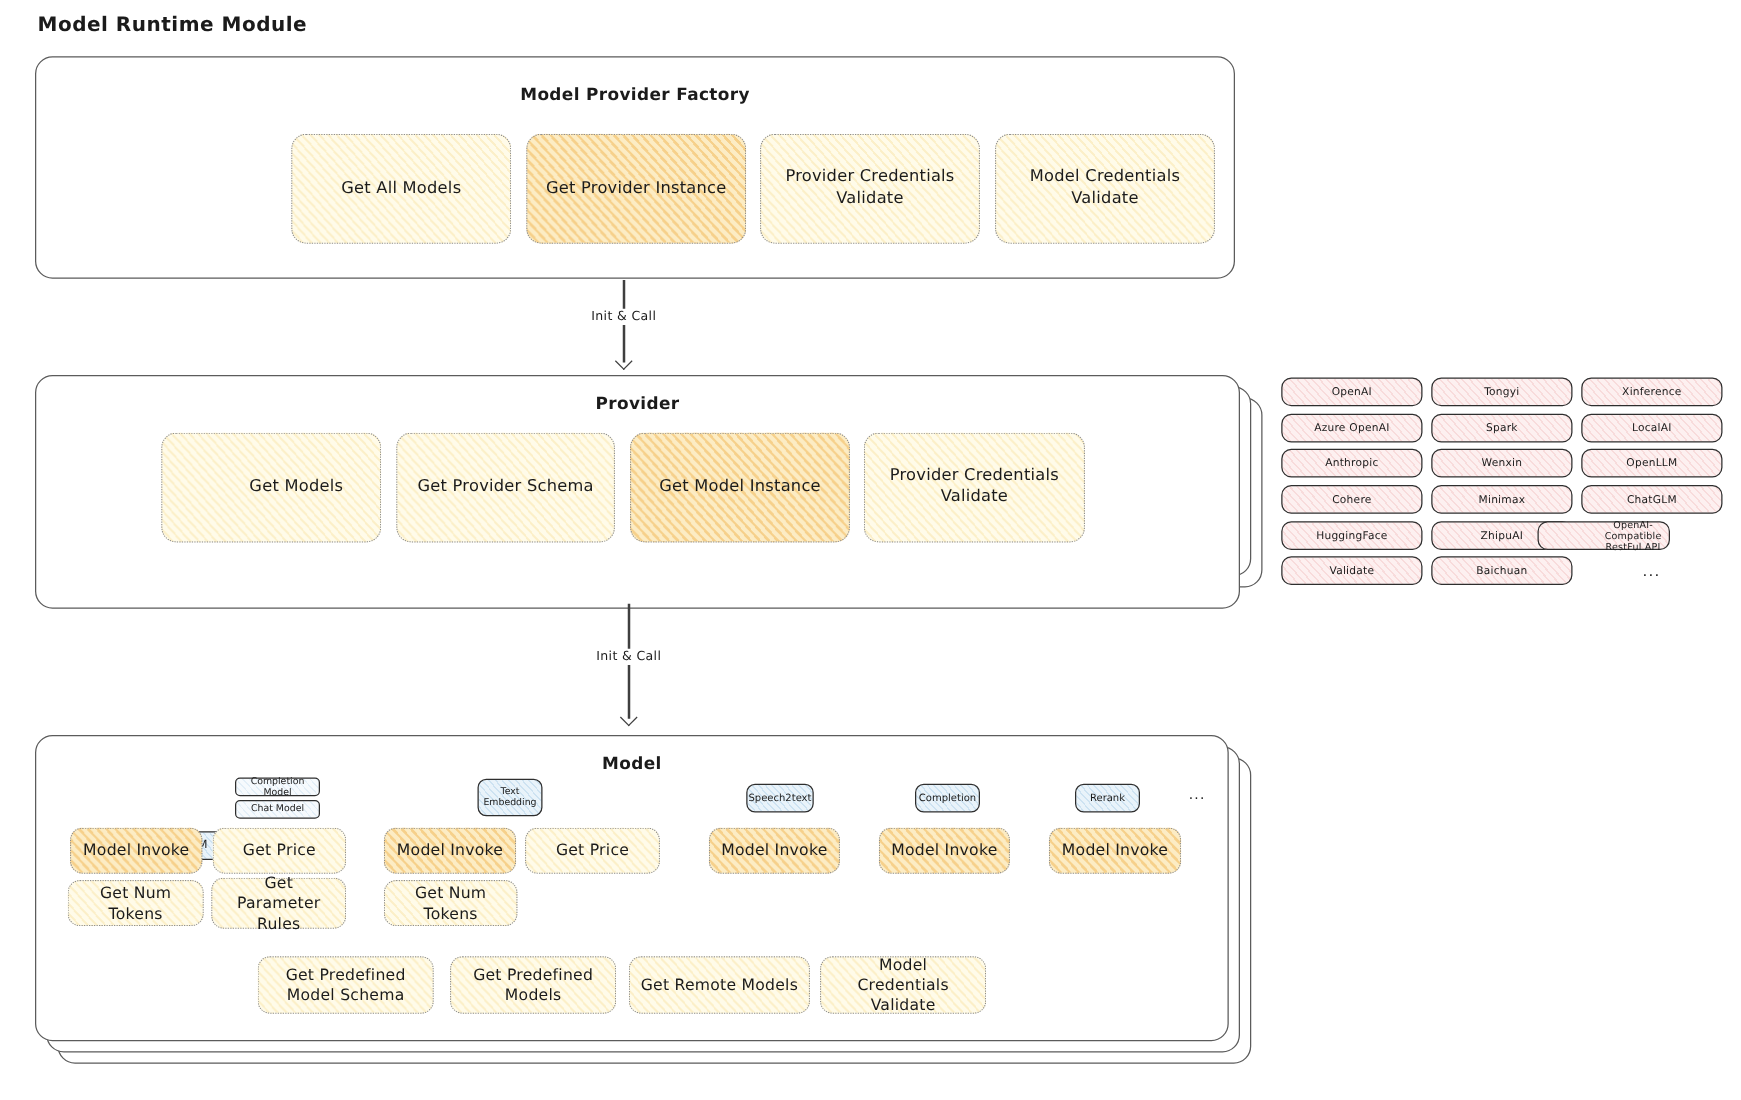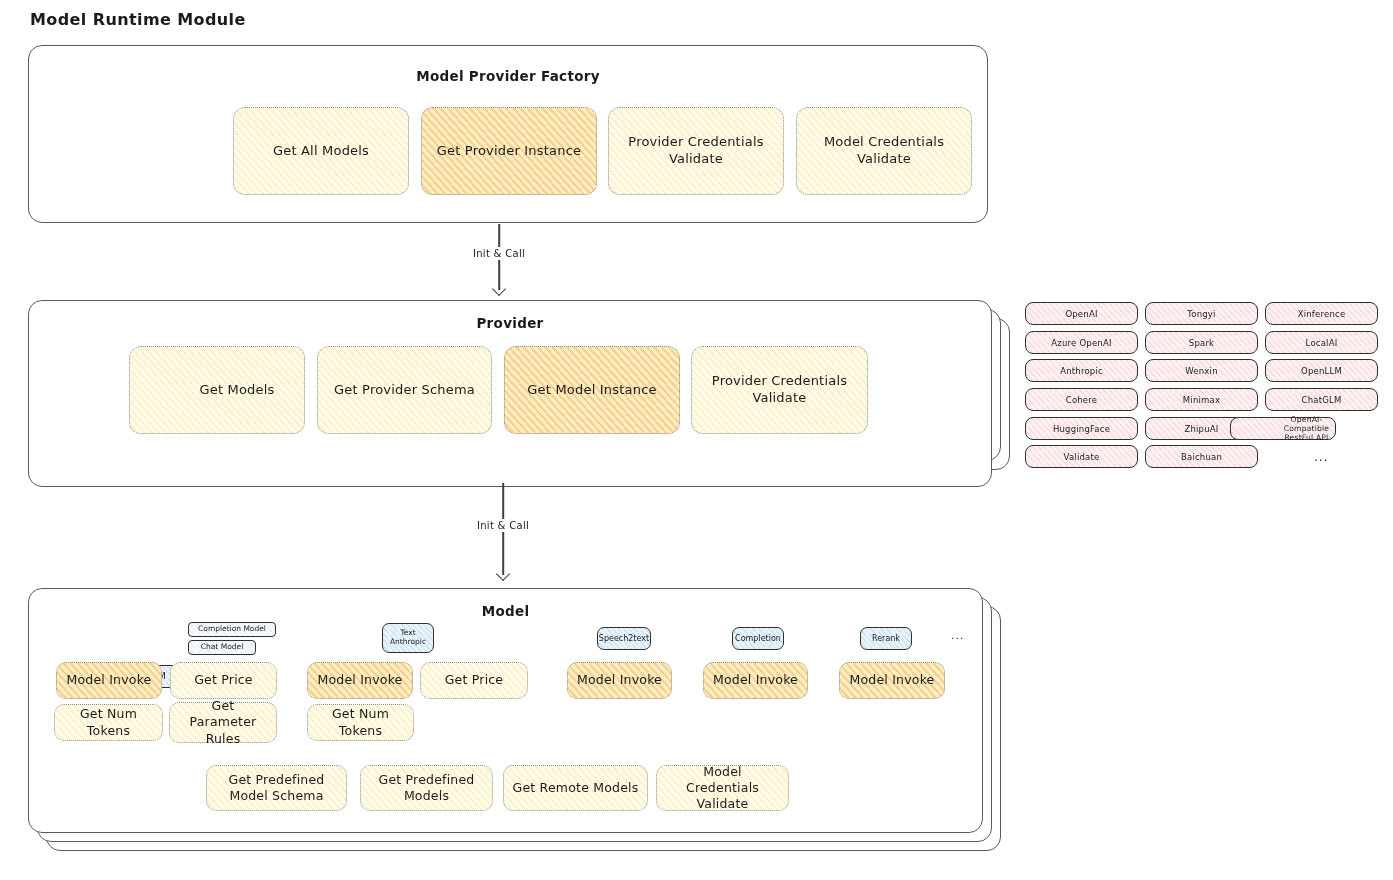--- a/index.html
+++ b/index.html
@@ -178,28 +178,28 @@
   </div>
 
   <div class="stack" style="left:46px;top:606px;width:955px;height:245px;"></div>
   <div class="stack" style="left:37px;top:597px;width:955px;height:245px;"></div>
   <div class="container" style="left:28px;top:588px;width:955px;height:245px;">
     <div class="container-title" style="top:14px;">Model</div>
 
     <div class="tag" style="left:102px;top:38px;width:52px;height:23px;font-size:9px;margin-top:38px;">
       <span>LLM</span>
     </div>
-    <div class="tag mini" style="left:159px;top:33px;width:88px;height:15px;">
+    <div class="tag mini" style="left:159px;top:33px;width:68px;height:15px;">
       <span>Completion Model</span>
     </div>
     <div class="tag mini" style="left:159px;top:51px;width:68px;height:15px;">
       <span>Chat Model</span>
     </div>
     <div class="tag" style="left:353px;top:34px;width:52px;height:30px;font-size:7.5px;padding:1px;">
-      <span>Text Anthropic</span>
+      <span>Text Embedding</span>
     </div>
     <div class="tag" style="left:568px;top:38px;width:54px;height:23px;">
       <span>Speech2text</span>
     </div>
     <div class="tag" style="left:703px;top:38px;width:52px;height:23px;">
       <span>Completion</span>
     </div>
     <div class="tag" style="left:831px;top:38px;width:52px;height:23px;">
       <span>Rerank</span>
     </div>

